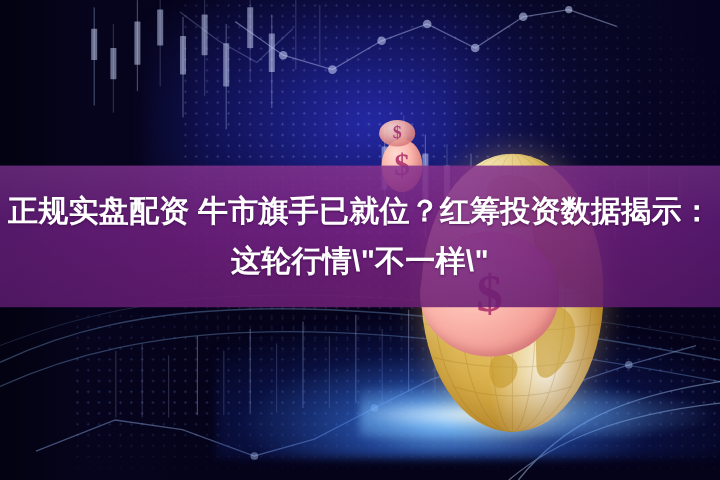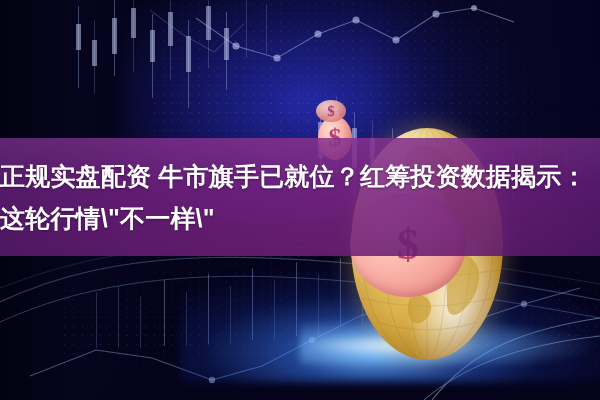--- a/index.html
+++ b/index.html
@@ -112,21 +112,21 @@
     background:linear-gradient(100deg, rgba(96,28,118,.88) 0%, rgba(113,32,128,.87) 26%, rgba(126,36,134,.85) 52%, rgba(116,32,128,.87) 76%, rgba(92,26,116,.89) 100%);
   }
   .band-sheen{
     position:absolute;inset:0;
     background:linear-gradient(180deg, rgba(255,255,255,.06) 0%, rgba(255,255,255,0) 40%, rgba(0,0,0,.10) 100%);
   }
 
   
   .headline{
     position:absolute;left:0;top:138px;width:600px;height:118px;
-    display:flex;flex-direction:column;justify-content:center;
+    display:flex;flex-direction:column;align-items:center;justify-content:center;
     gap:2px;
   }
   .hl-line{
     color:#ffffff;
     font-weight:bold;
     font-size:25.5px;
     line-height:40px;
     letter-spacing:.2px;
     white-space:nowrap;
     text-shadow:0 1px 2px rgba(40,0,50,.55);

